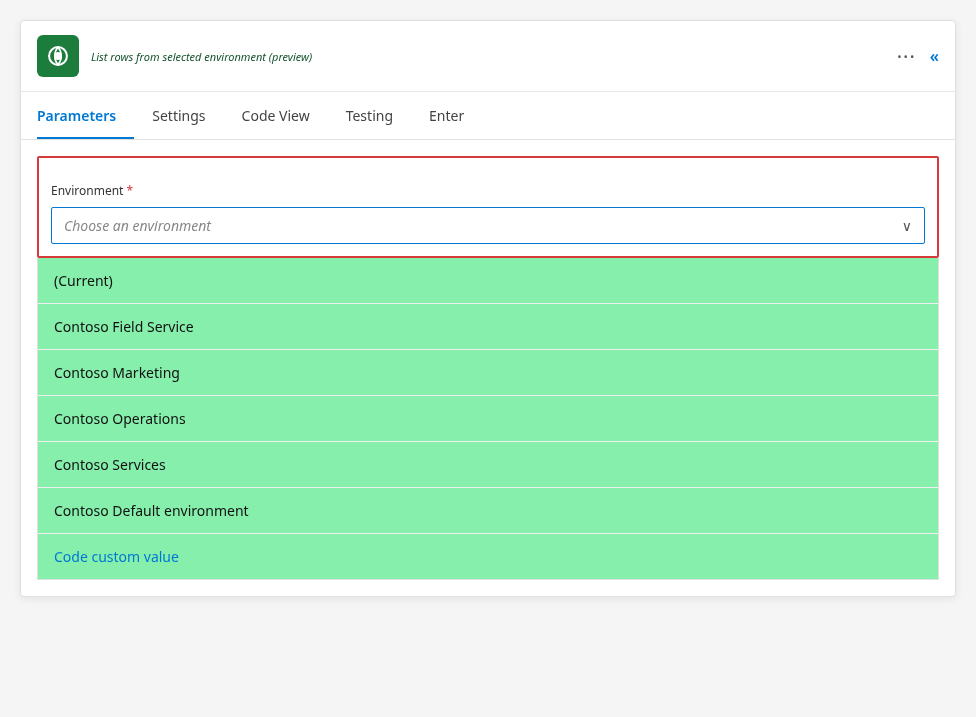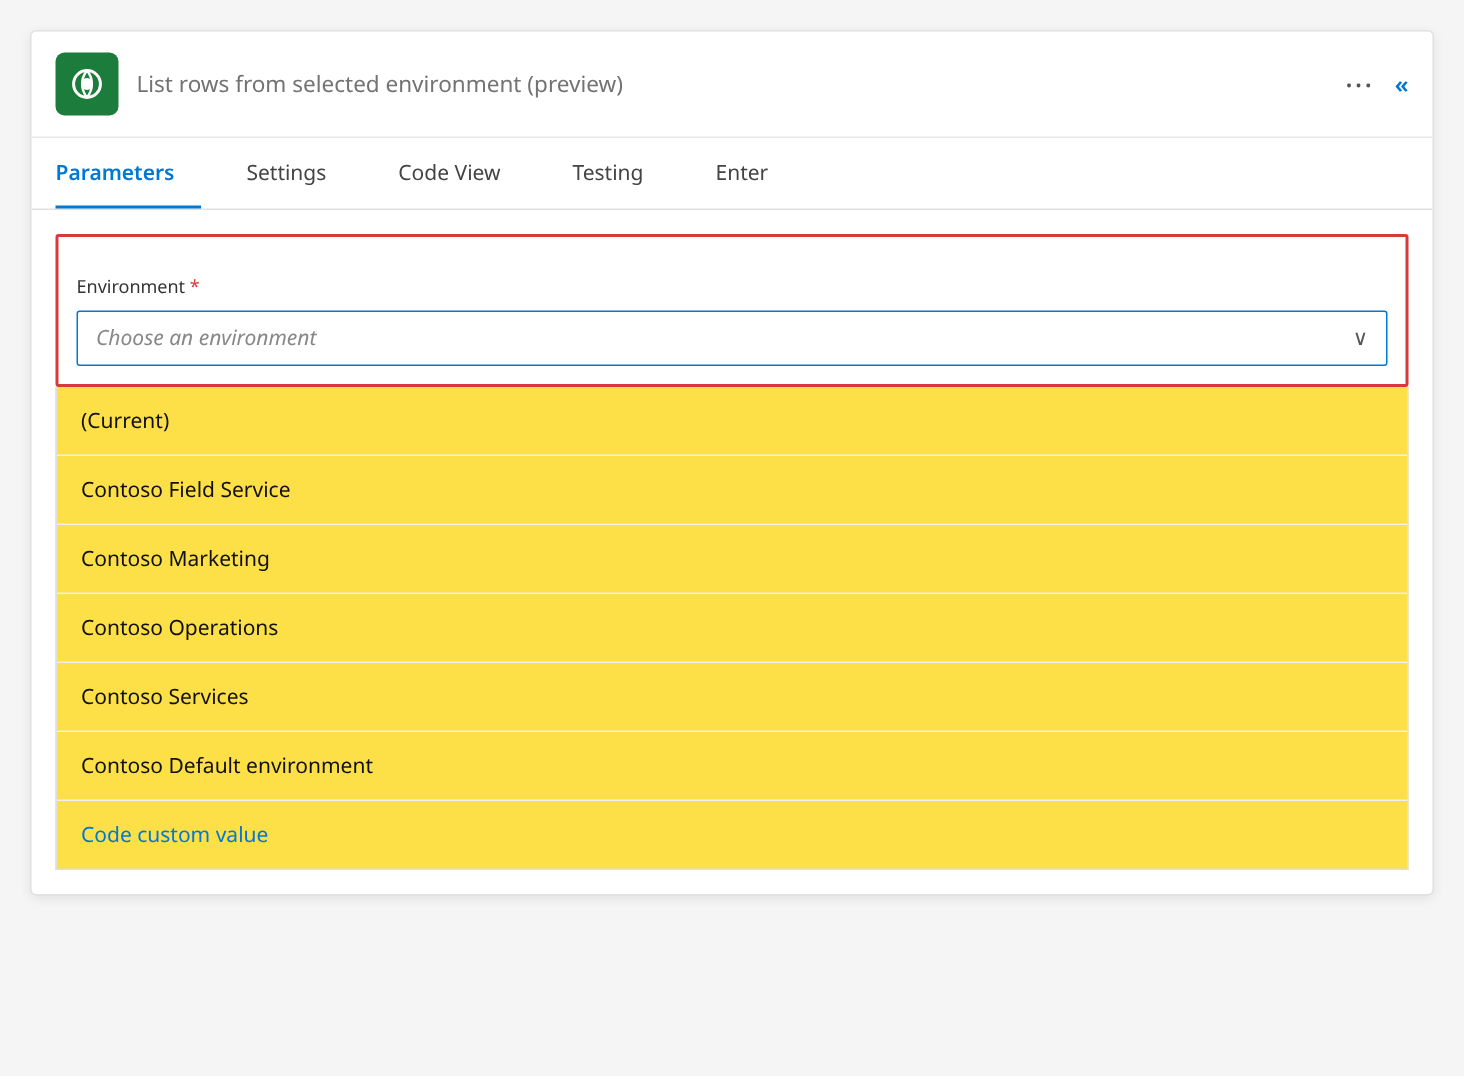--- a/index.html
+++ b/index.html
@@ -51,23 +51,24 @@
       justify-content: center;
       flex-shrink: 0;
     }
 
     .app-icon svg {
       width: 26px;
       height: 26px;
     }
 
     .header-title {
-      font-size: 15px;
+      font-size: 11px;
       font-weight: 400;
-      color: #737373;
+      color: #14532d;
+      font-style: italic;
     }
 
     .header-actions {
       display: flex;
       align-items: center;
       gap: 14px;
     }
 
     .header-actions .dots {
       font-size: 20px;
@@ -83,21 +84,21 @@
       cursor: pointer;
       user-select: none;
       font-weight: 600;
     }
 
     .tabs {
       display: flex;
       align-items: flex-end;
       padding: 0 16px;
       border-bottom: 1px solid #e0e0e0;
-      gap: 12px;
+      gap: 0;
     }
 
     .tab {
       padding: 14px 18px 12px;
       font-size: 14px;
       color: #444;
       cursor: pointer;
       border-bottom: 2px solid transparent;
       user-select: none;
       white-space: nowrap;
@@ -154,21 +155,21 @@
       font-size: 14px;
       font-style: italic;
     }
 
     .dropdown-chevron {
       color: #555;
       font-size: 14px;
     }
 
     .dropdown-list {
-      background: #fde047;
+      background: #86efac;
       border: 1px solid #e0e0e0;
       border-top: none;
       margin-top: 0;
     }
 
     .dropdown-item {
       padding: 13px 16px;
       font-size: 14px;
       color: #111;
       cursor: pointer;

